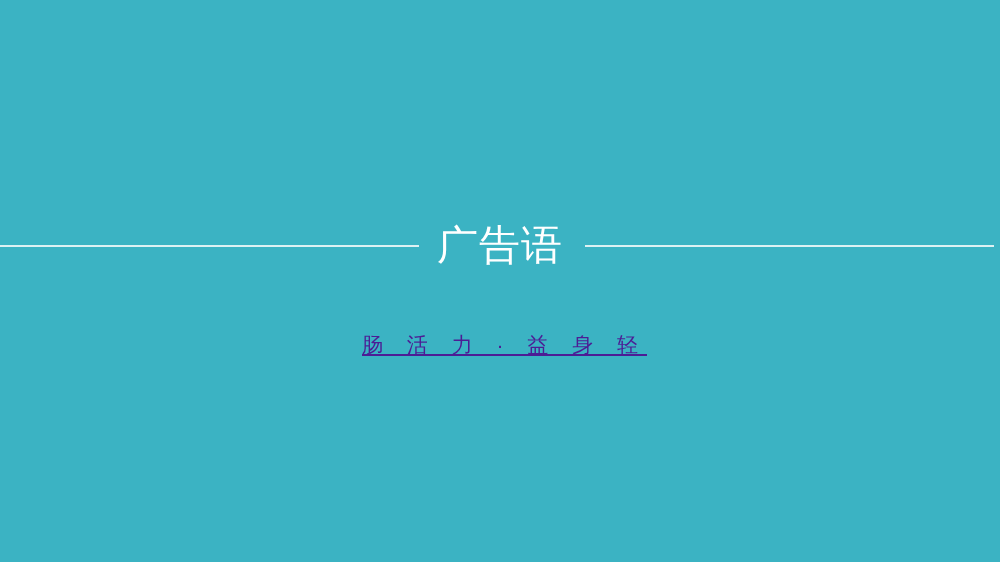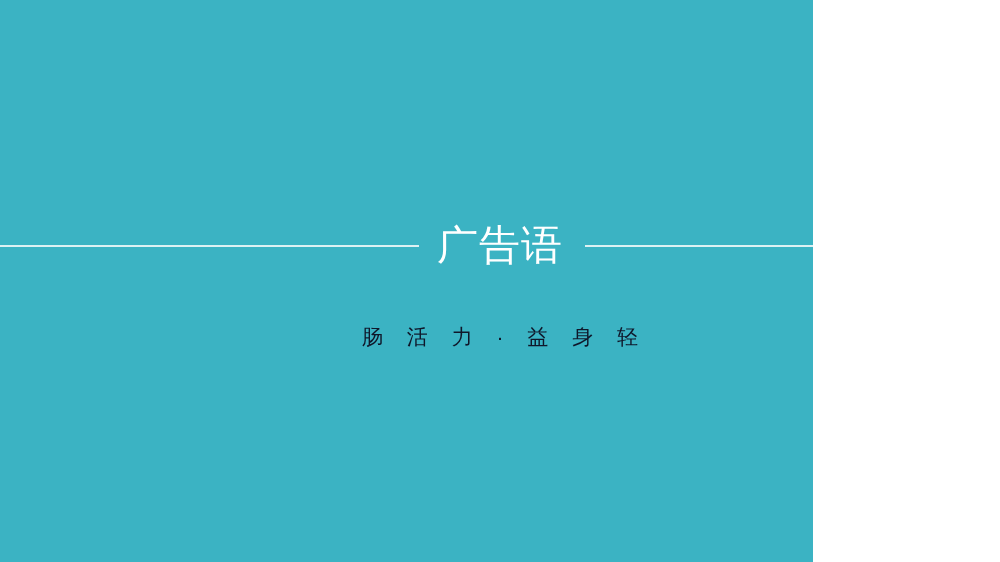--- a/index.html
+++ b/index.html
@@ -9,21 +9,21 @@
   }
   body {
     width: 1000px;
     height: 562px;
     overflow: hidden;
     font-family: "Liberation Sans", "DejaVu Sans", sans-serif;
   }
 
   #slide {
     position: relative;
-    width: 813px;
+    width: 1000px;
     height: 562px;
     background: #3bb3c3;
     overflow: hidden;
   }
 
   
   .rule {
     position: absolute;
     top: 245px;
     height: 2px;
@@ -59,29 +59,30 @@
     line-height: 60px;
     font-weight: 300;
     letter-spacing: 1px;
     white-space: nowrap;
   }
 
   #page-subtitle {
     position: absolute;
     left: 0;
     width: 1000px;
-    top: 320px;
+    top: 328px;
     text-align: center;
-    color: #0f172a;
+    color: #4c1d95;
     font-size: 21px;
     line-height: 34px;
     font-weight: 400;
     letter-spacing: 9px;
     text-indent: 9px;
     white-space: nowrap;
+    text-decoration: underline;
   }
 </style>
 </head>
 <body>
 
 <div id="slide">
 
   <div class="rule rule-left"></div>
 
   <div class="rule rule-right"></div>

